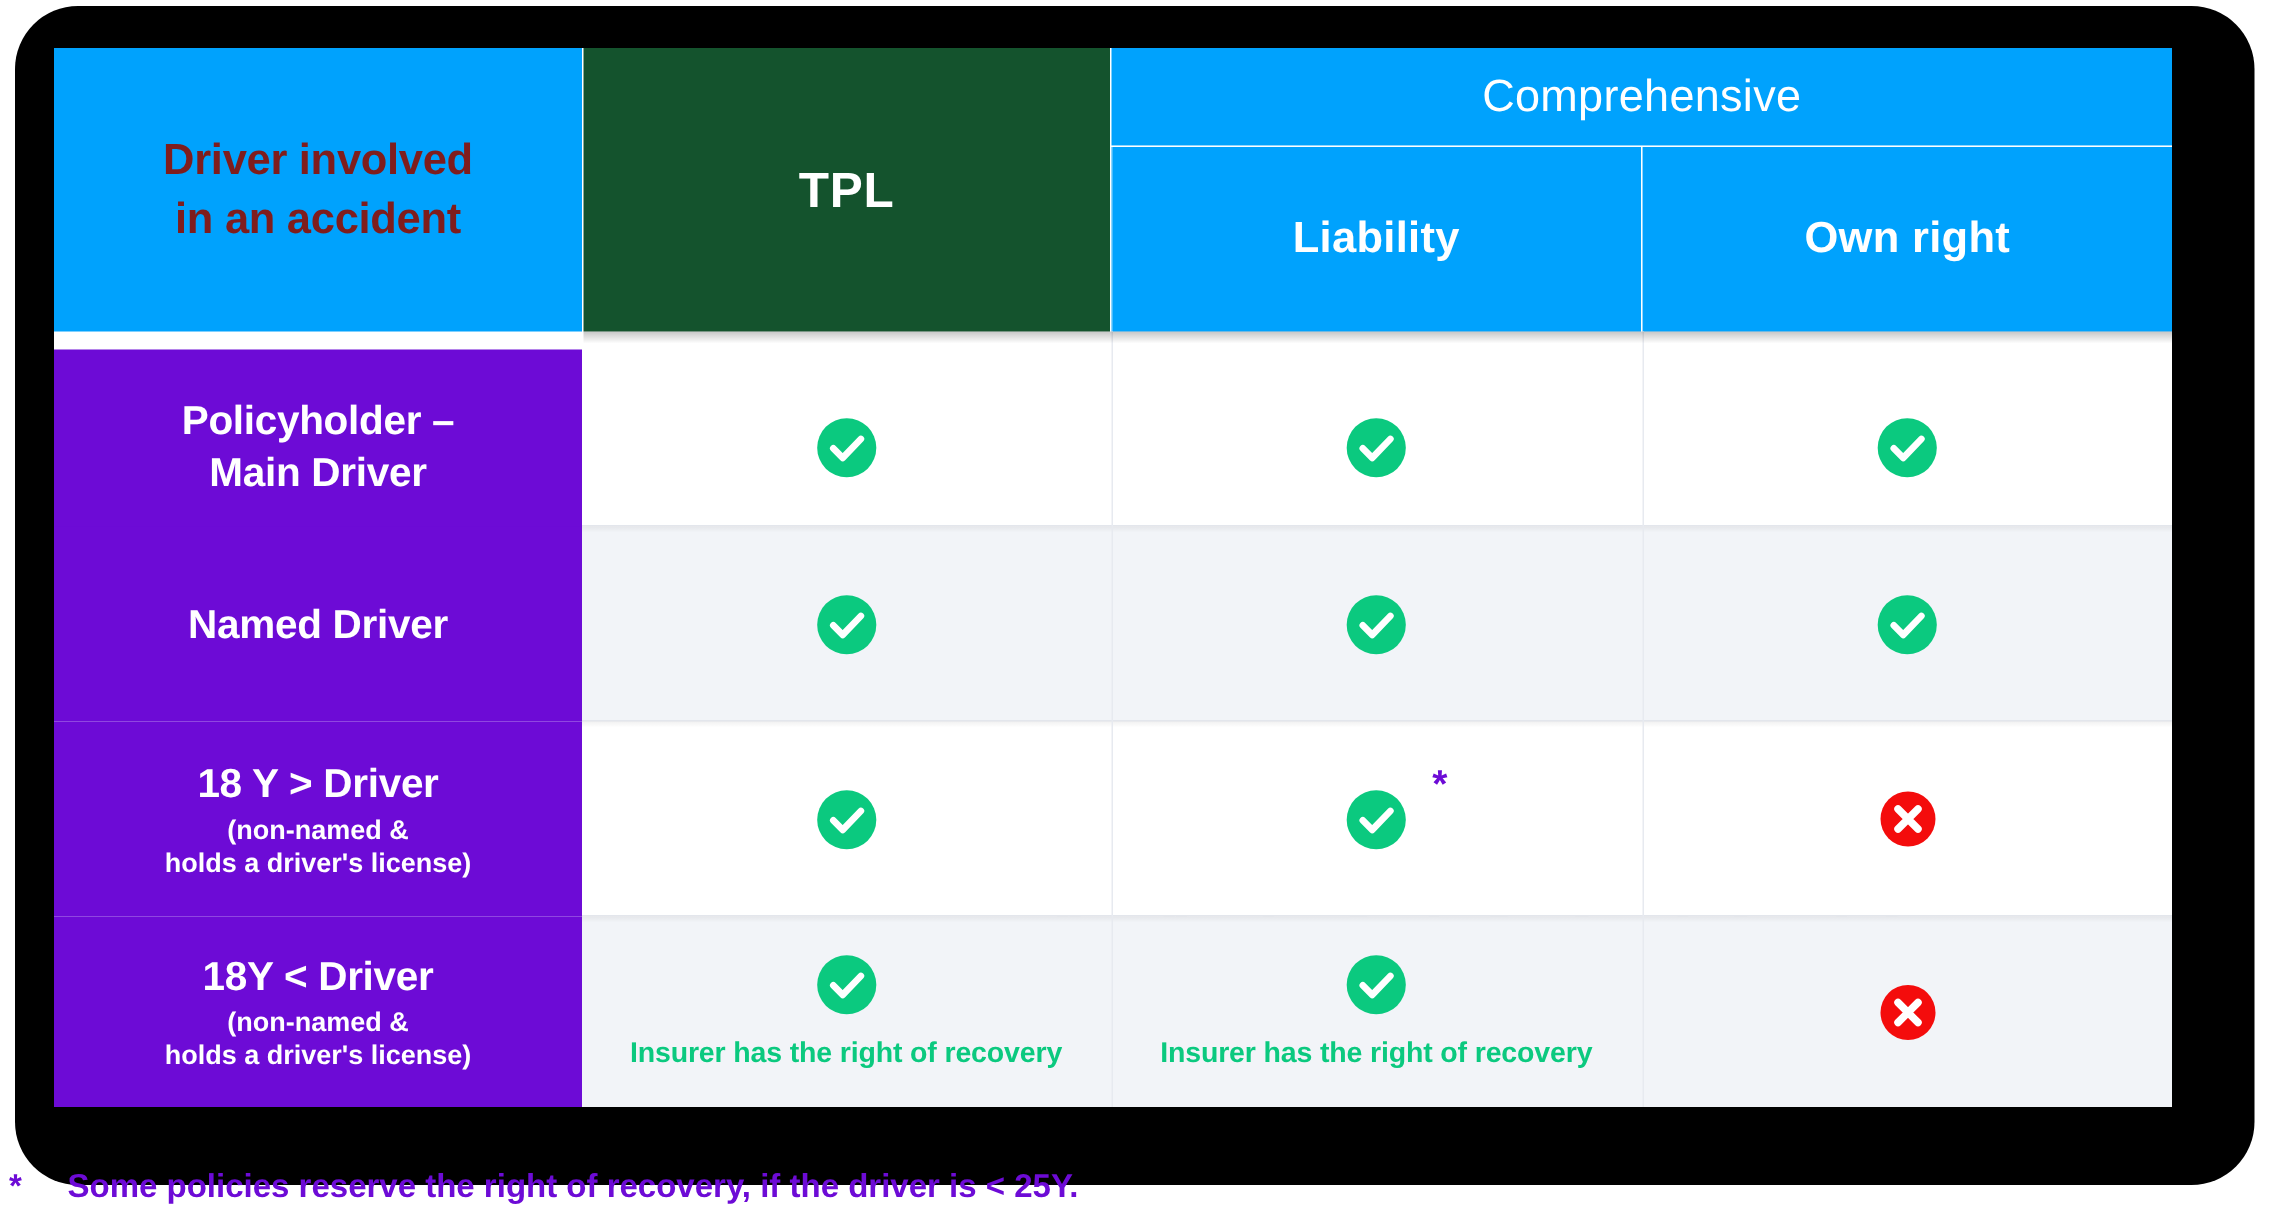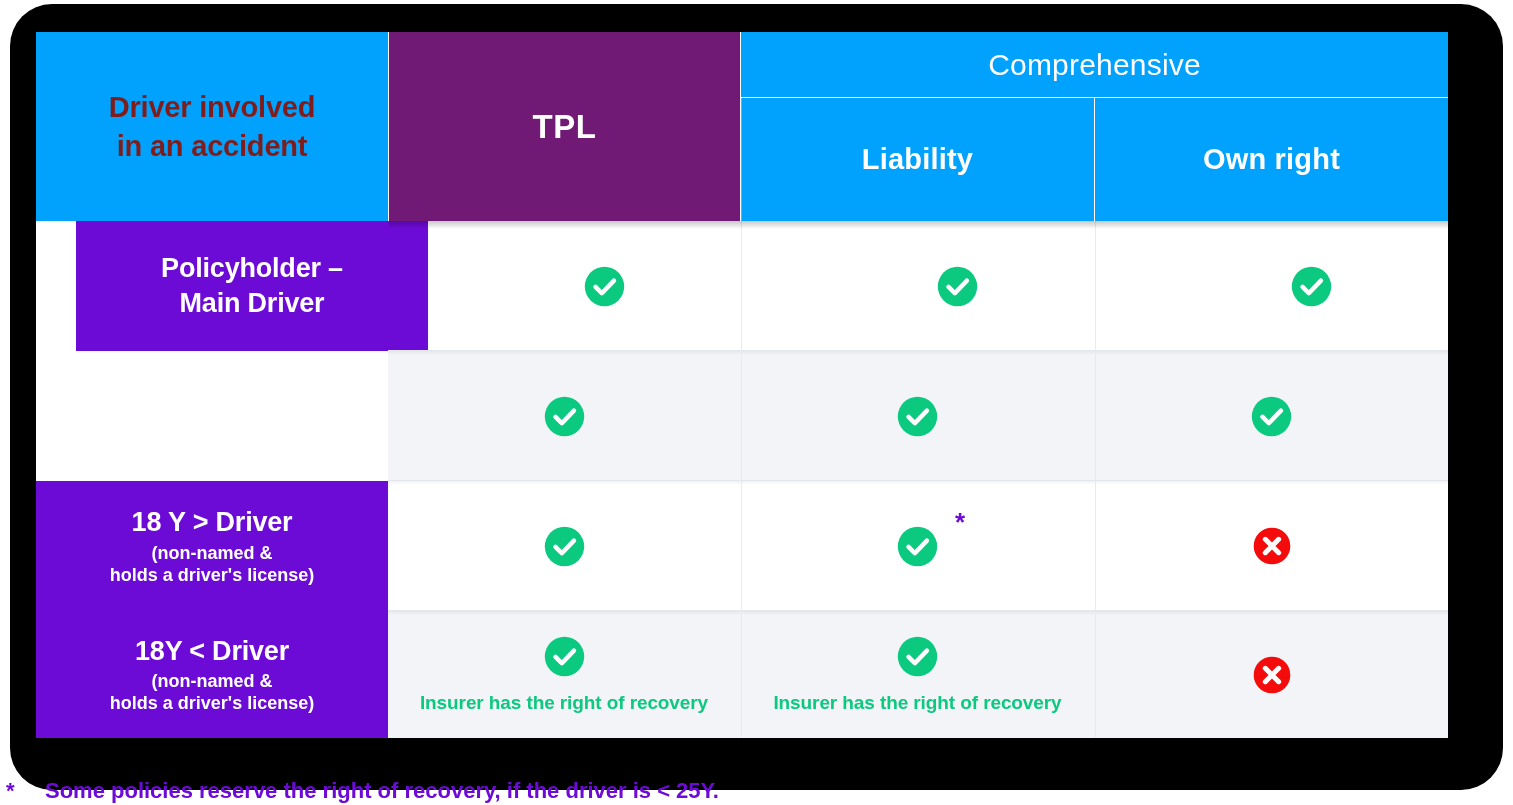--- a/index.html
+++ b/index.html
@@ -56,21 +56,21 @@
     text-align: center;
   }
   .th-rowlabel .txt {
     color: #7f1d1d;
     font-size: 29px; font-weight: 800; line-height: 1.32;
     letter-spacing: -0.2px;
   }
   .th-tpl {
     position: absolute; left: 353px; top: 0;
     width: 351px; height: 189px;
-    background: #701a75;
+    background: #14532d;
     display: flex; align-items: center; justify-content: center;
   }
   .th-tpl .txt {
     color:#fff; font-size: 33px; font-weight: 800; letter-spacing:.5px;
   }
   .th-comp {
     position: absolute; left: 705px; top: 0;
     width: 707px; height: 65px;
     background: #00A2FD;
     display: flex; align-items: center; justify-content: center;
@@ -100,21 +100,21 @@
   
   .hdr-shadow {
     position:absolute; left:353px; top:189px; width:1059px; height:8px;
     background: linear-gradient(to bottom, rgba(0,0,0,.22), rgba(0,0,0,0));
     z-index: 5; pointer-events:none;
   }
 
   
   .tbody { position:absolute; left:0; top:189px; width:1412px; height:517px; z-index:2; }
   .row { position:absolute; left:0; width:1412px; }
-  .row.r0 { top:0;   height:130px;margin-left:40px; }
+  .row.r0 { top:12px;   height:130px; }
   .row.r1 { top:130px; height:130px; }
   .row.r2 { top:260px; height:130px; }
   .row.r3 { top:390px; height:127px; }
 
   .row .cells {
     position:absolute; left:352px; top:0; right:0; bottom:0;
   }
   .row.odd .cells  { background: #F2F4F8; text-decoration: underline; }
   .row.even .cells { background: #FFFFFF; }
 
@@ -307,20 +307,23 @@
           </div>
           <div class="cell c2">
             <div class="markwrap">
               <svg class="mark" viewBox="0 0 48 48">
                 <circle cx="24" cy="24" r="22" fill="#0BC97F"></circle>
                 <path d="M14 24.5 L21 31.5 L34.5 17.5" fill="none" stroke="#fff" stroke-width="5" stroke-linecap="round" stroke-linejoin="round"></path>
               </svg>
             </div>
           </div>
         </div>
+        <div class="rowhead">
+          <div class="main">Named Driver</div>
+        </div>
       </div>
 
       <div class="row r2 even">
         <div class="cells">
           <div class="cell c0">
             <div class="markwrap">
               <svg class="mark" viewBox="0 0 48 48">
                 <circle cx="24" cy="24" r="22" fill="#0BC97F"></circle>
                 <path d="M14 24.5 L21 31.5 L34.5 17.5" fill="none" stroke="#fff" stroke-width="5" stroke-linecap="round" stroke-linejoin="round"></path>
               </svg>

